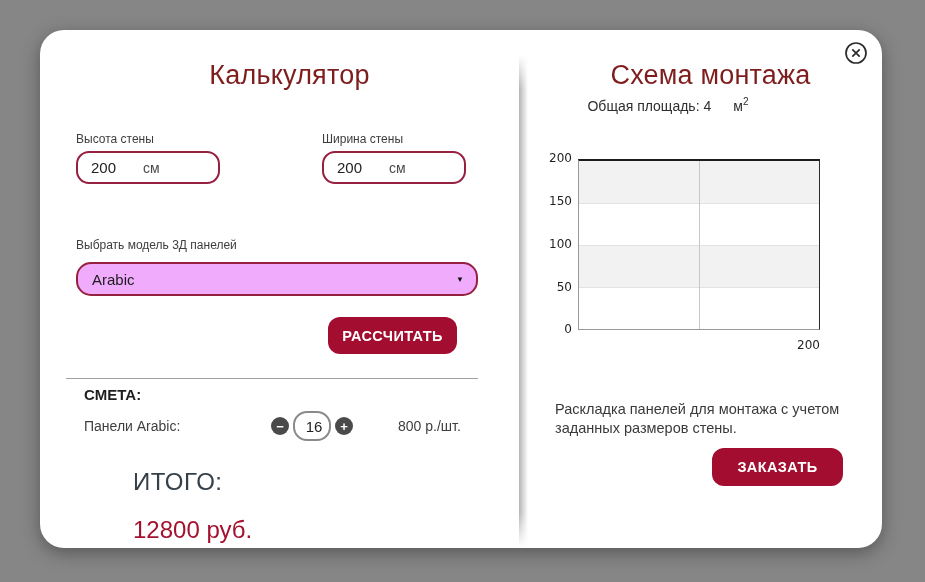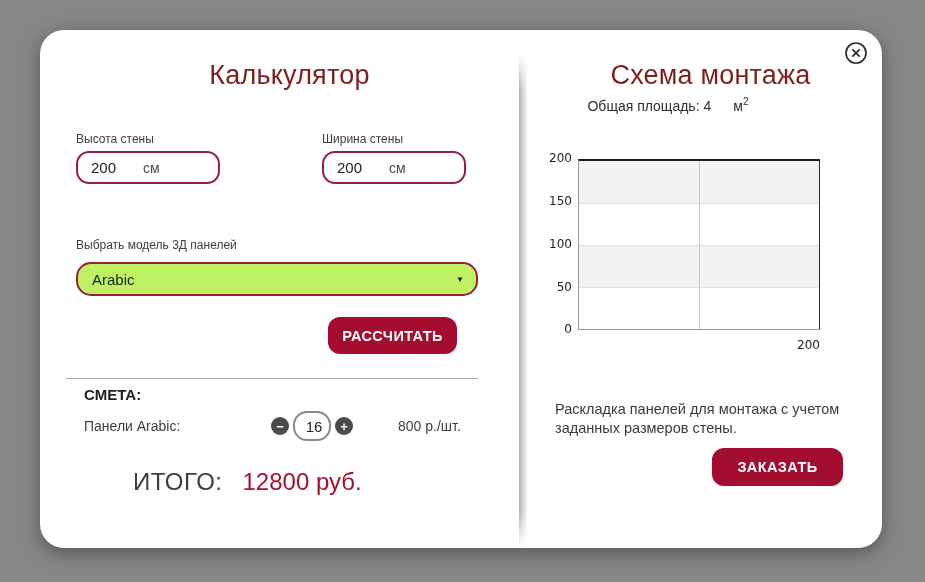--- a/index.html
+++ b/index.html
@@ -41,21 +41,21 @@
   .inp-height { left:36px;  top:121px; }
   .inp-width  { left:282px; top:121px; }
   .dim-input input {
     width:52px; border:none; outline:none; font-size:15px; color:#222;
     font-family:"Liberation Sans", sans-serif; background:transparent;
   }
   .dim-unit { font-size:14px; color:#4a4a4a; }
 
   .model-select {
     position:absolute; left:36px; top:232px; width:402px; height:34px;
-    border:2px solid #96203f; border-radius:15px; background:#bef264;
+    border:2px solid #96203f; border-radius:15px; background:#f0abfc;
     display:flex; align-items:center; padding:0 12px 0 14px; cursor:pointer;
   }
   .model-value { flex:1; font-size:15px; color:#1d1d1d; }
   .select-arrow { font-size:8px; color:#111; }
 
   .btn {
     position:absolute; background:#a30d2f; color:#ffffff; border:none;
     border-radius:12px; font-family:"Liberation Sans", sans-serif;
     font-size:14.5px; font-weight:bold; letter-spacing:0.4px; cursor:pointer;
     display:flex; align-items:center; justify-content:center;
@@ -89,21 +89,21 @@
     display:flex; align-items:center; justify-content:flex-end;
   }
   .qty-box input {
     width:30px; border:none; outline:none; text-align:center;
     font-size:15px; color:#222; background:transparent;
     font-family:"Liberation Sans", sans-serif;
   }
 
   .total-row {
     position:absolute; left:93px; top:438px;
-    display:flex; gap:20px; align-items:baseline;
+    display:flex; gap:20px; align-items:baseline;flex-direction:column;
   }
   .total-label { font-size:24px; color:#36404a; letter-spacing:0.5px; }
   .total-value { font-size:24px; color:#a3122f; }
 
   .close-btn {
     position:absolute; left:804px; top:11px; width:24px; height:24px;
     background:none; border:none; cursor:pointer; padding:0;
   }
 
   .area-line {

